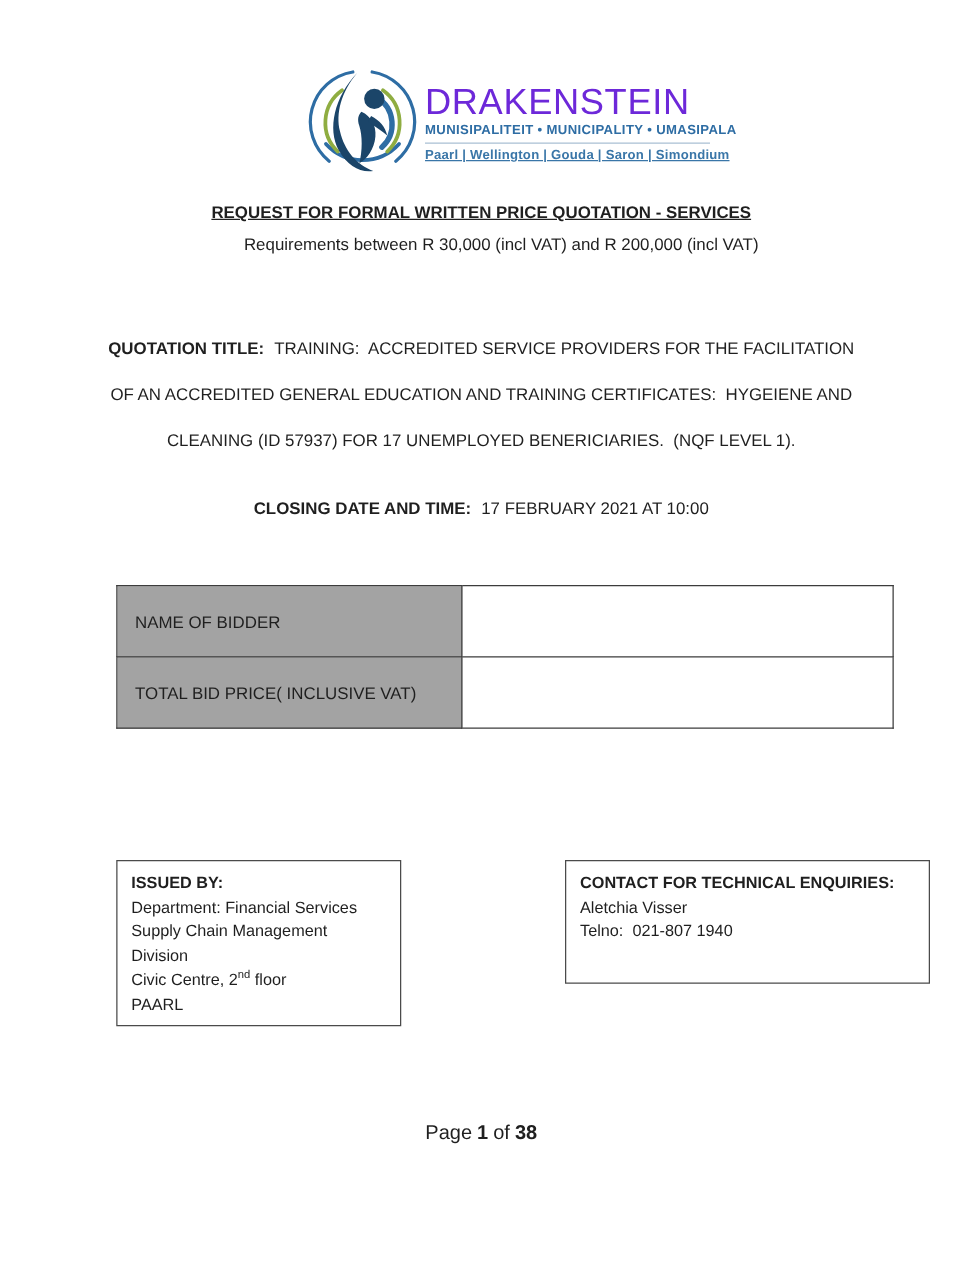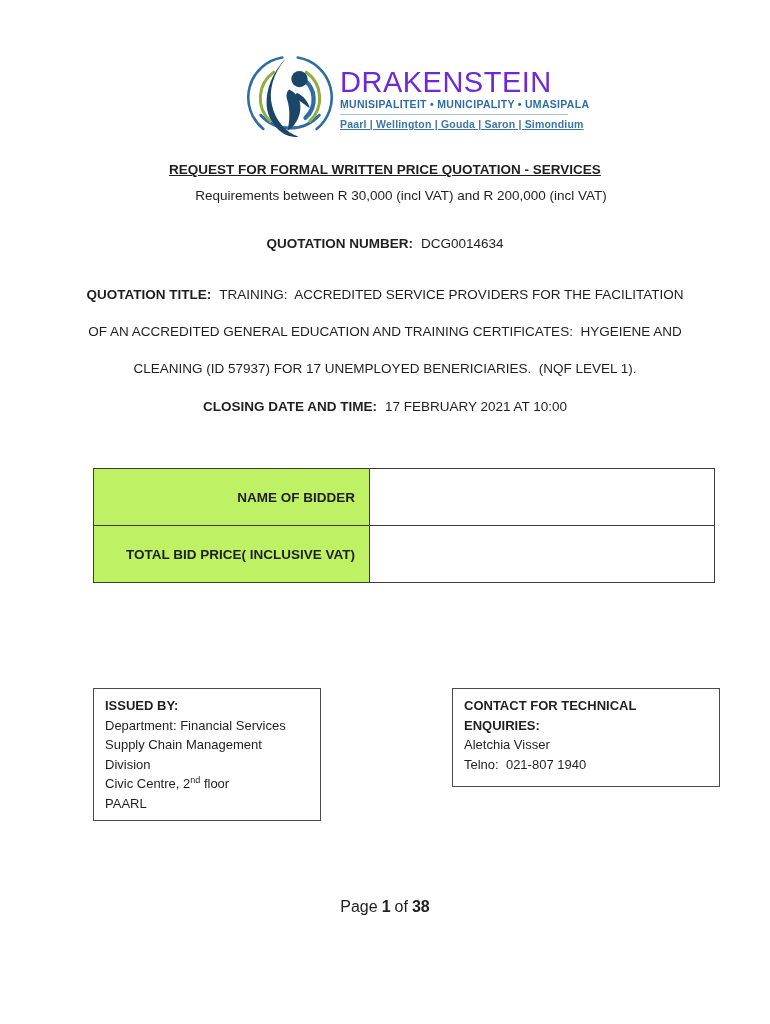--- a/index.html
+++ b/index.html
@@ -31,46 +31,46 @@
   
   .center-line{position:absolute;left:0;width:770px;text-align:center;font-size:13.5px;}
   .doc-title{top:162px;font-weight:700;text-decoration:underline;}
   .doc-subtitle{top:188px;margin-left:16px;}
   .q-number{top:236px;}
   .bold{font-weight:700;}
   .val-gap{margin-left:8px;}
   .prewrap{white-space:pre-wrap;}
   
   .q-title-para{
-    position:absolute;top:276px;left:84px;width:602px;
+    position:absolute;top:260px;left:84px;width:602px;
     text-align:center;font-size:13.5px;line-height:37px;
   }
   .closing{top:399px;}
   
   .bid-table{
     position:absolute;top:468px;left:93px;width:622px;
     border-collapse:collapse;table-layout:fixed;
   }
   .bid-table td{
     border:1.5px solid #3c3c3c;height:54px;
     font-size:13.5px;vertical-align:middle;
   }
   .bid-table td.lbl{
-    width:247px;background:#bef264;font-weight:700;text-align:right;
+    width:247px;background:#a3a3a3;font-weight:400;text-align:left;
     padding:0 14px;
   }
   .bid-table td.fill{background:#ffffff;}
   
   .info-box{
     position:absolute;border:1.5px solid #4a4a4a;background:#fff;
     font-size:13px;line-height:19.5px;padding:7px 11px 9px 11px;
     box-sizing:border-box;
   }
   .issued-box{top:688px;left:93px;width:228px;height:133px;}
-  .contact-box{top:688px;left:452px;width:268px;height:99px;}
+  .contact-box{top:688px;left:452px;width:292px;height:99px;}
   .info-box .hd{font-weight:700;}
   sup{font-size:9px;line-height:0;}
   
   .footer{
     position:absolute;top:898px;left:0;width:770px;
     display:flex;justify-content:center;gap:4px;font-size:16px;
   }
 </style>
 </head>
 <body>
@@ -98,23 +98,20 @@
       <div class="logo-name">DRAKENSTEIN</div>
       <div class="logo-motto">MUNISIPALITEIT • MUNICIPALITY • UMASIPALA</div>
       <hr class="logo-divider">
       <div class="logo-towns">Paarl | Wellington | Gouda | Saron | Simondium</div>
     </div>
   </div>
 
   <div class="center-line doc-title">REQUEST FOR FORMAL WRITTEN PRICE QUOTATION - SERVICES</div>
   <div class="center-line doc-subtitle">Requirements between R 30,000 (incl VAT) and R 200,000 (incl VAT)</div>
 
-  <div class="center-line q-number">
-    <span class="bold">QUOTATION NUMBER:</span><span class="val-gap">DCG0014634</span>
-  </div>
 
   <div class="q-title-para">
     <span class="bold">QUOTATION TITLE:</span><span class="val-gap prewrap">TRAINING:  ACCREDITED SERVICE PROVIDERS FOR THE FACILITATION OF AN ACCREDITED GENERAL EDUCATION AND TRAINING CERTIFICATES:  HYGEIENE AND CLEANING (ID 57937) FOR 17 UNEMPLOYED BENERICIARIES.  (NQF LEVEL 1).</span>
   </div>
 
   <div class="center-line closing">
     <span class="bold">CLOSING DATE AND TIME:</span><span class="val-gap">17 FEBRUARY 2021 AT 10:00</span>
   </div>
 
   <table class="bid-table">

